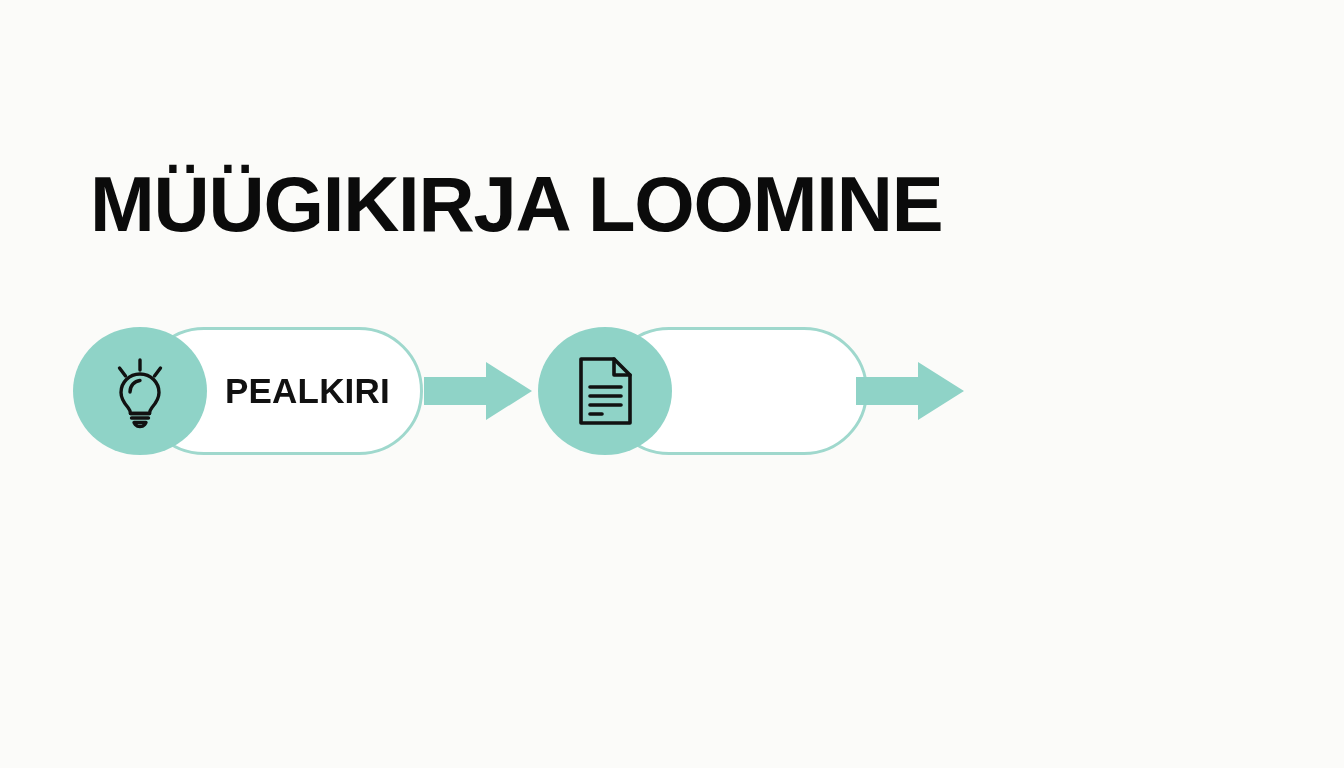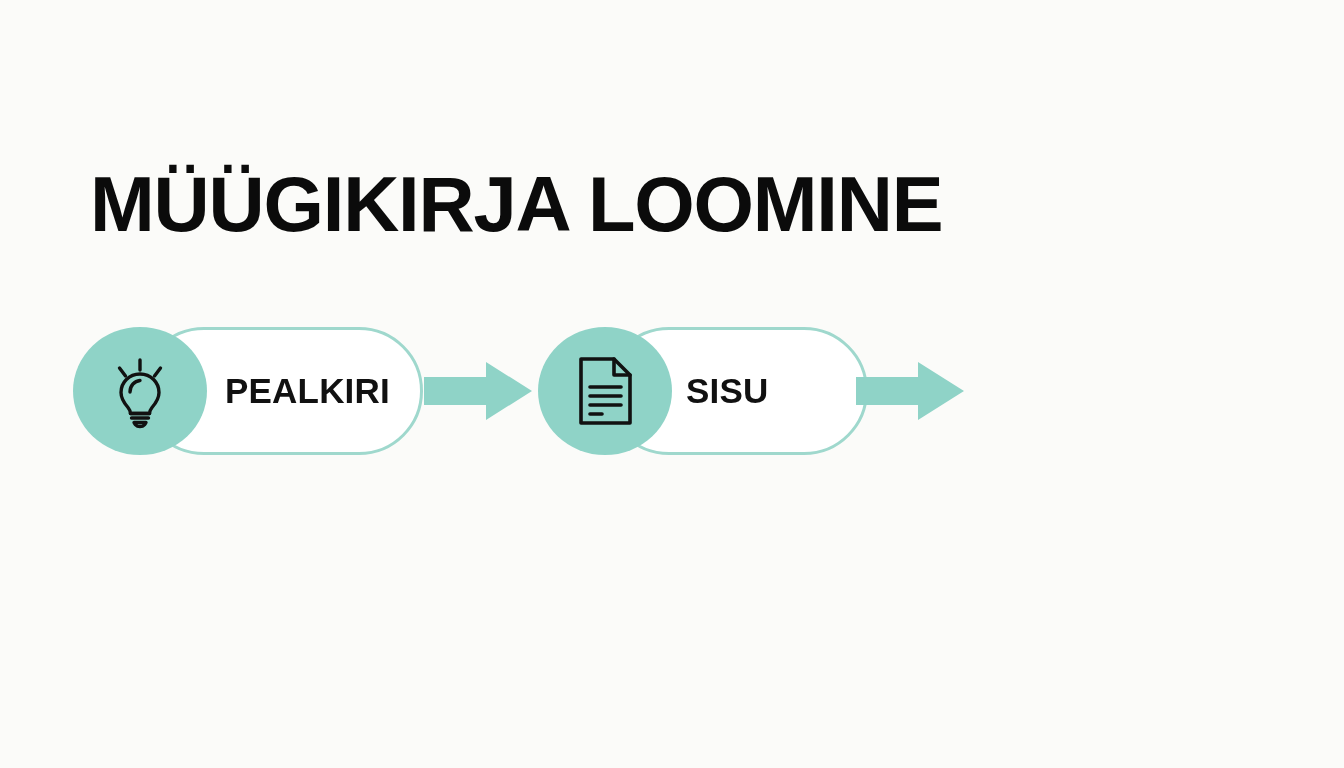--- a/index.html
+++ b/index.html
@@ -155,21 +155,20 @@
     </div>
 
     <div class="flow-arrow" id="arrow-1">
       <svg width="110" height="62" viewBox="0 0 110 62">
         <path d="M0 17 L 62 17 L 62 2 L 108 31 L 62 60 L 62 45 L 0 45 Z" fill="#8fd3c7"></path>
       </svg>
     </div>
 
     <div class="step" id="step-2">
       <div class="step-card"></div>
-      <div class="step-label">SISU</div>
       <div class="step-badge">
         <span>
           <svg width="76" height="76" viewBox="0 0 76 76" fill="none" stroke="#111111" stroke-width="3.6" stroke-linecap="round" stroke-linejoin="round">
 
             <path d="M14 6 L 47 6 L 63 22 L 63 70 L 14 70 Z"></path>
             <path d="M47 6 L 47 22 L 63 22"></path>
 
             <line x1="23" y1="34" x2="54" y2="34"></line>
             <line x1="23" y1="43" x2="54" y2="43"></line>
             <line x1="23" y1="52" x2="54" y2="52"></line>

